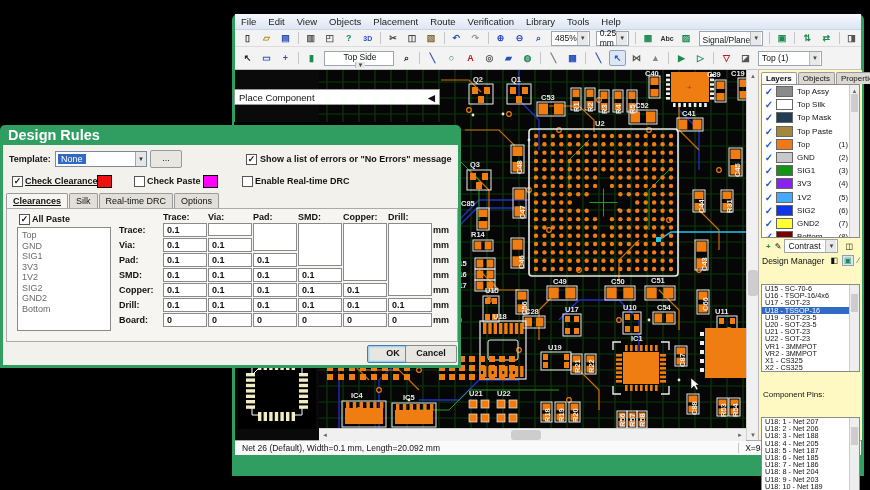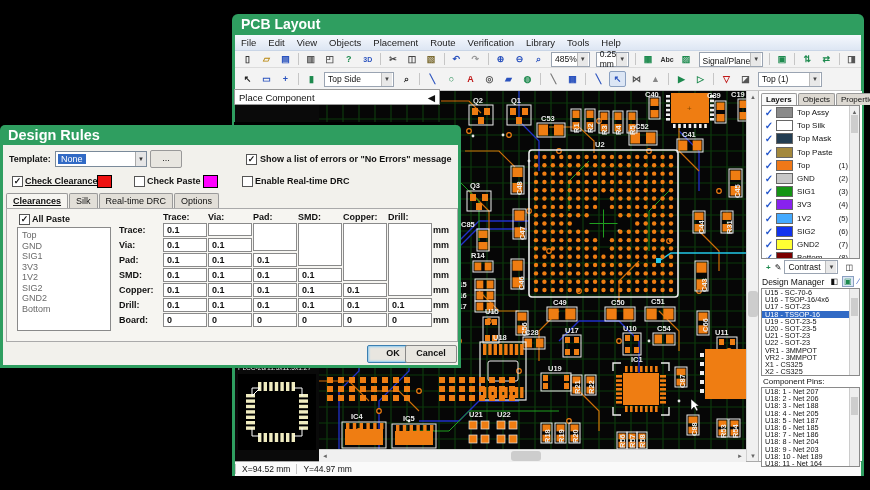--- a/index.html
+++ b/index.html
@@ -34,39 +34,39 @@
   
   .hscroll{position:absolute;left:84px;top:358px;width:427px;height:12px;background:#f0f0f0;
     border-top:1px solid #d0d0d0;z-index:3;display:flex;align-items:center;}
   .vscroll{position:absolute;left:511px;top:0;width:12px;height:370px;background:#f0f0f0;
     border-left:1px solid #d0d0d0;z-index:3;}
   .sb-arr{width:12px;height:11px;font-size:6px;color:#666;display:flex;align-items:center;justify-content:center;}
   .h-thumb{position:absolute;left:192px;top:1px;width:30px;height:10px;background:#cdcdcd;border-radius:3px;}
   .v-thumb{position:absolute;left:1px;top:200px;width:10px;height:26px;background:#cdcdcd;border-radius:3px;}
   .v-arr-top{position:absolute;top:0;left:0;} .v-arr-bot{position:absolute;bottom:0;left:0;}
   
-  .right-panel{position:absolute;left:523px;top:0;width:103px;height:370px;background:#ffffff;
+  .right-panel{position:absolute;left:523px;top:0;width:103px;height:370px;background:#fef9c3;
     border-left:1px solid #b8b8b8;z-index:3;font-size:8px;color:#111;}
   .rp-tabs{display:flex;height:14px;align-items:flex-end;padding-left:2px;}
   .rp-tab{font-size:8px;padding:1px 4px;border:1px solid #9a9a9a;border-bottom:none;
     background:#ddd9d2;border-radius:2px 2px 0 0;margin-right:1px;}
   .rp-tab.active{background:#fafafa;font-weight:bold;}
   .rp-layers{position:relative;height:152px;background:#fff;border:1px solid #8a8a8a;margin:0 2px;overflow:hidden;}
   .layer-row{display:flex;align-items:center;height:13.2px;}
   .layer-check{color:#2255cc;font-weight:bold;font-size:10px;width:14px;text-align:center;}
   .layer-swatch{width:15px;height:9px;border:1px solid #666;margin-right:4px;}
   .layer-name{flex:1;font-size:8px;}
   .layer-num{font-size:7.5px;padding-right:11px;}
   .rp-scroll{position:absolute;right:0;top:0;width:9px;height:100%;background:#eee;border-left:1px solid #ccc;}
   .rp-scroll .th{position:absolute;left:1px;top:9px;width:7px;height:18px;background:#cdcdcd;}
   .rp-tools{height:14px;display:flex;align-items:center;padding:1px 3px;}
   .rp-dm{height:13px;display:flex;align-items:center;padding:0 3px;font-size:8.5px;}
   .dm-ico{margin-left:4px;font-size:8px;}
   .dm-ico.pressed{border:1px solid #8aa0c0;background:#dce6f5;padding:0 1px;}
-  .rp-list{position:relative;background:#fff;border:1px solid #8a8a8a;margin:0 2px;overflow:hidden;}
+  .rp-list{position:relative;background:#fff;border:1px solid #8a8a8a;margin:17px 2px;overflow:hidden;}
   .rp-complist{height:86px;} .rp-pinlist{height:78px;}
   .rp-item{font-size:7.3px;line-height:7.2px;padding-left:3px;white-space:nowrap;}
   .rp-item.sel{background:#316ac5;color:#fff;}
   .rp-pins-label{font-size:8px;padding:1px 0 1px 4px;}
   
   .status-bar{height:14px;background:#fafafa;border-top:1px solid #aaa;display:flex;align-items:center;
     font-size:8.5px;color:#111;}
   .st-left{flex:1;padding-left:7px;white-space:nowrap;}
   .st-seg{border-left:1px solid #c4c4c4;padding:0 6px;white-space:nowrap;}
   
@@ -112,21 +112,20 @@
   .dlg-btn.focus{border:1px solid #3c7fb1;box-shadow:0 0 2px 1px #8ecbf0 inset;}
   .ckrow-lbl{font-weight:bold;}
   .underline{text-decoration:underline;}
 </style>
 </head>
 <body>
 
 <div class="screen">
 
   <div class="main-window">
-    <div class="title-bar">PCB Layout</div>
     <div class="win-inner">
       <div class="menu-bar" id="menu-bar">
           <span class="menu-item">File</span>
           <span class="menu-item">Edit</span>
           <span class="menu-item">View</span>
           <span class="menu-item">Objects</span>
           <span class="menu-item">Placement</span>
           <span class="menu-item">Route</span>
           <span class="menu-item">Verification</span>
           <span class="menu-item">Library</span>
@@ -176,21 +175,21 @@
           <div class="tb-btn" style="color: rgb(29, 138, 78); font-weight: bold;">⇄</div>
           <div class="tb-sep"></div>
           <div class="tb-btn" style="color: rgb(85, 85, 85); font-weight: bold;">◨</div>
         </div>
       <div class="toolbar tb2" id="toolbar-2">
           <div class="tb-btn" style="color: rgb(34, 34, 34); font-weight: bold;">↖</div>
           <div class="tb-btn" style="color: rgb(42, 82, 190); font-weight: bold;">▭</div>
           <div class="tb-btn" style="color: rgb(42, 82, 190); font-weight: bold;">+</div>
           <div class="tb-sep"></div>
           <div class="tb-btn" style="color: rgb(29, 138, 78); font-weight: bold;">▮</div>
-          <div class="tb-select" style="width: 64px;">
+          <div class="tb-select" style="width: 64px; flex-direction: column;">
             <span>Top Side</span>
             <span class="arr">▼</span>
           </div>
           <div class="tb-btn" style="color: rgb(34, 34, 34); font-weight: bold;">⌕</div>
           <div class="tb-sep"></div>
           <div class="tb-btn" style="color: rgb(42, 82, 190); font-weight: bold;">╲</div>
           <div class="tb-btn" style="color: rgb(29, 138, 78); font-weight: bold;">○</div>
           <div class="tb-btn" style="color: rgb(192, 24, 24); font-weight: bold;">A</div>
           <div class="tb-btn" style="color: rgb(85, 85, 85); font-weight: bold;">◎</div>
           <div class="tb-btn" style="color: rgb(42, 82, 190); font-weight: bold;">▰</div>
@@ -1262,20 +1261,21 @@
               <div class="rp-item">U18: 9 - Net 203</div>
               <div class="rp-item">U18: 10 - Net 189</div>
               <div class="rp-item">U18: 11 - Net 164</div>
               <div class="rp-scroll">
                 <div class="th"></div>
               </div>
             </div>
         </div>
       </div>
       <div class="status-bar">
+        <span class="st-left">Net 26 (Default), Width=0.1 mm, Length=20.092 mm</span>
         <span class="st-seg">X=94.52 mm</span>
         <span class="st-seg">Y=44.97 mm</span>
       </div>
     </div>
   </div>
 
   <div class="ov ov-place">
     <span>Place Component</span>
     <span>◀</span>
   </div>

